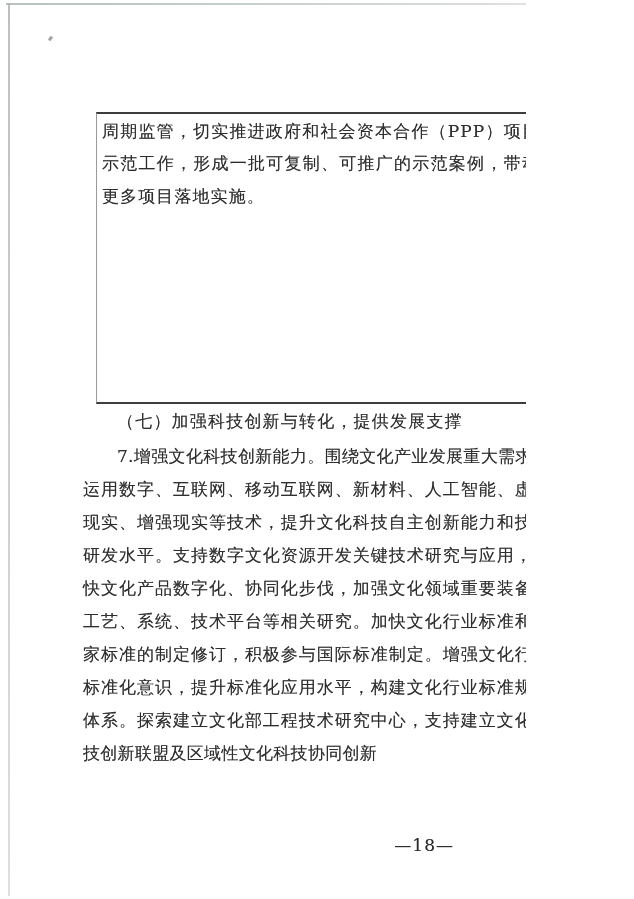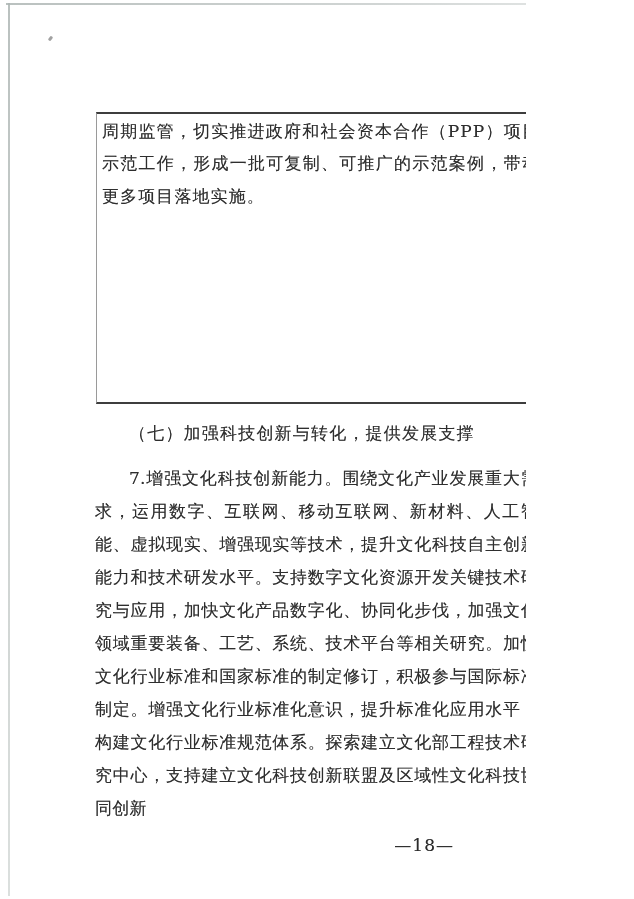--- a/index.html
+++ b/index.html
@@ -62,21 +62,21 @@
     text-shadow: 0 0 0.5px rgba(70,70,70,0.55);
   }
   .callout-box p.indent { text-indent: 2em; }
   
   .body-text {
     position: absolute;
     left: 83px; top: 405px;
     width: 467px;
   }
   .body-text p {
-    margin: 12px;
+    margin: 0;
     font-size: 17px;
     line-height: 33px;
     letter-spacing: 0.3px;
     text-align: justify;
     text-indent: 2em;
     text-shadow: 0 0 0.5px rgba(70,70,70,0.55);
   }
   .body-text p.heading {
     letter-spacing: 1.2px;
     text-align: left;

